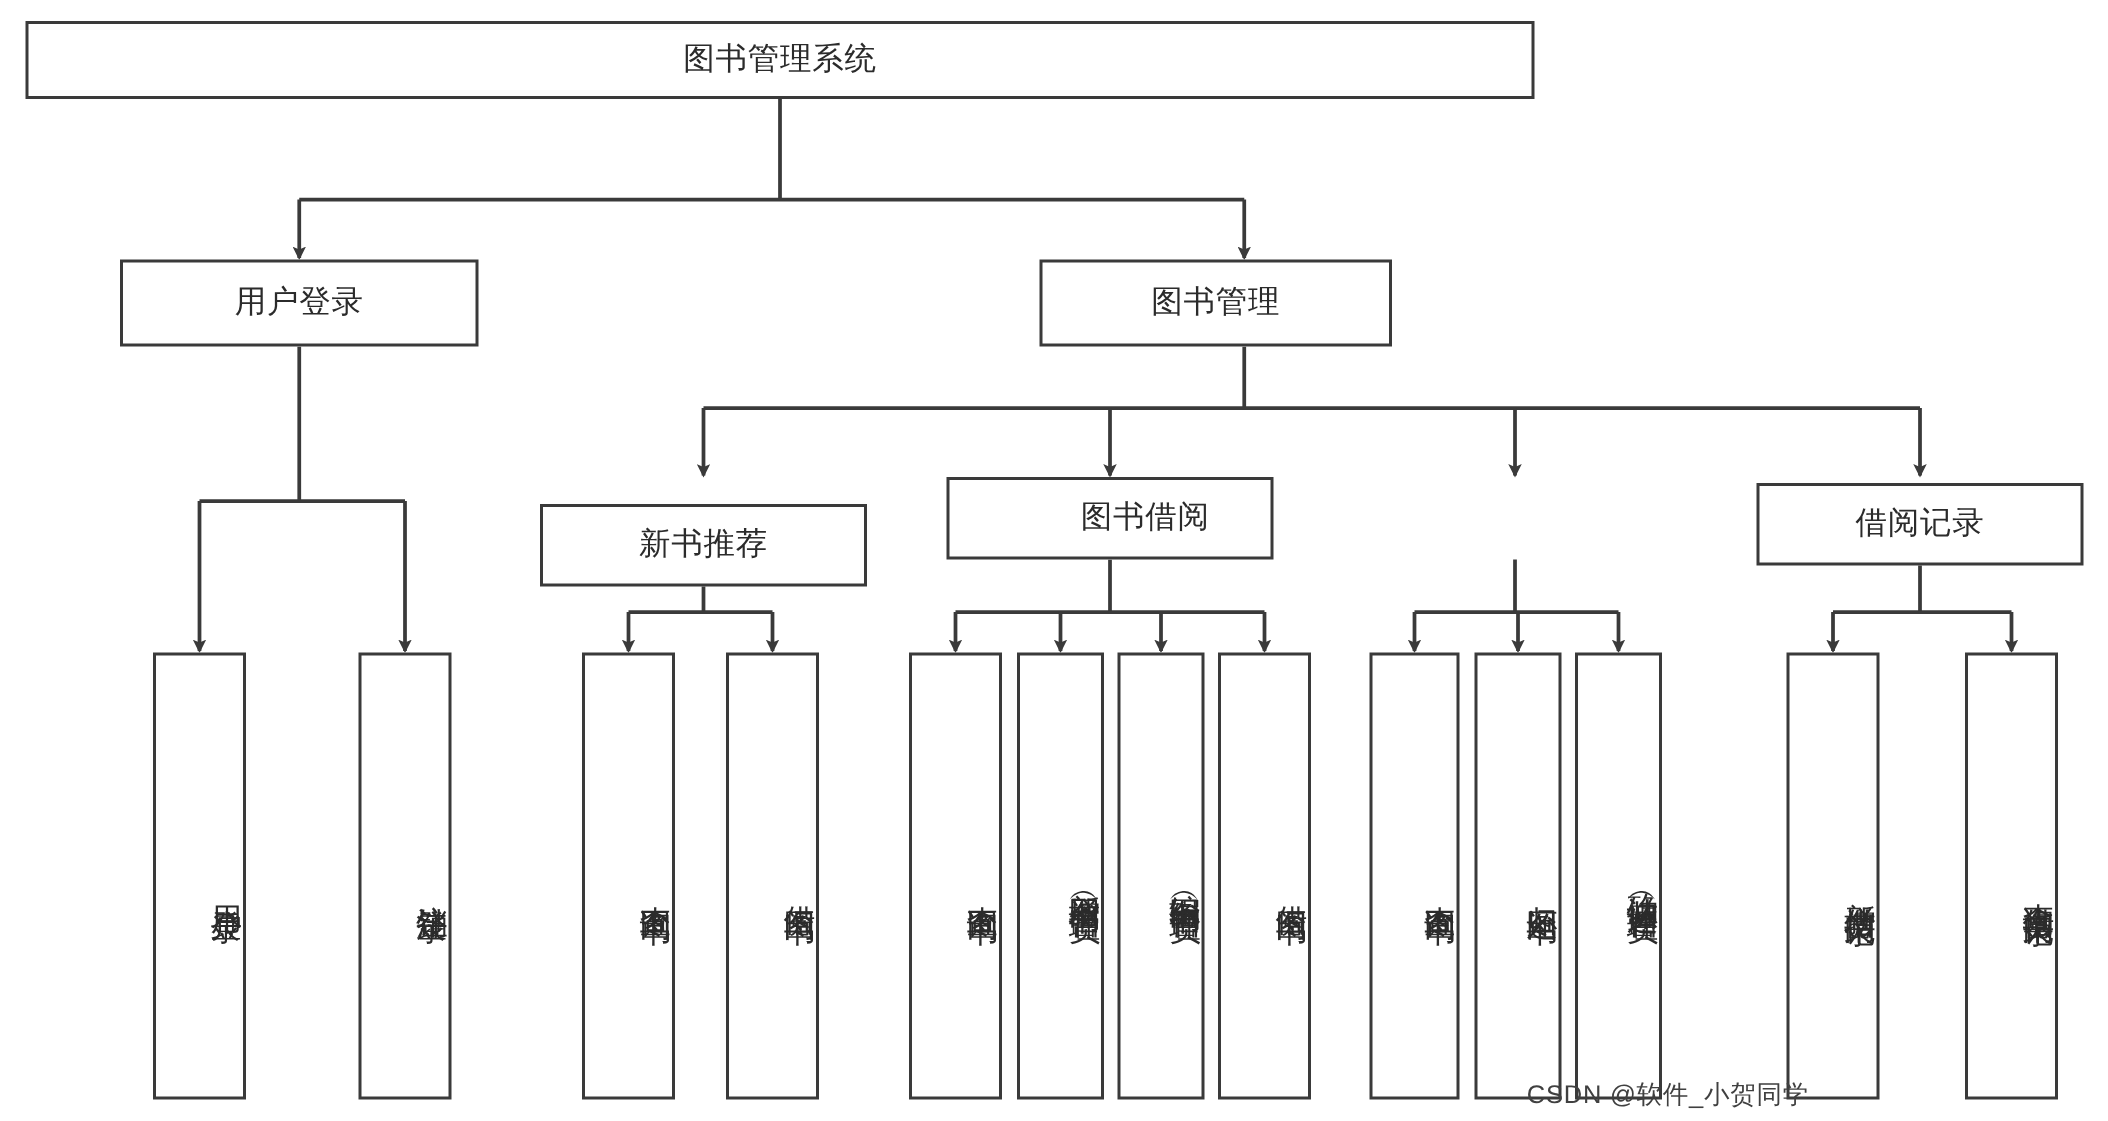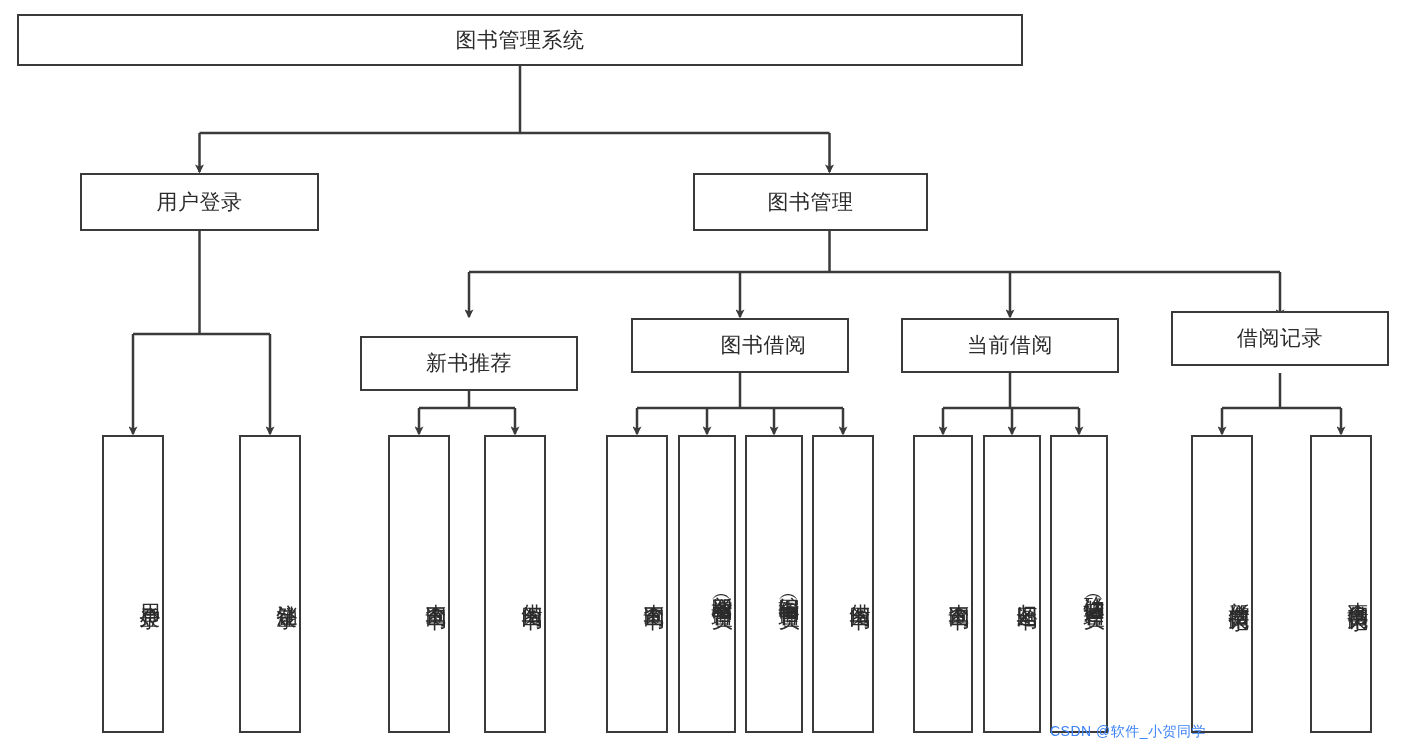--- a/index.html
+++ b/index.html
@@ -58,22 +58,22 @@
     line-height: 1.18;
   }
   .node.vert .node-label {
     writing-mode: vertical-rl;
     text-orientation: upright;
   }
   .watermark {
     position: absolute;
     right: 8px;
     bottom: 6px;
-    font-size: 14px;
-    color: #3b82f6;
+    font-size: 17px;
+    color: #404040;
     letter-spacing: 0.5px;
     white-space: nowrap;
   }
 </style>
 </head>
 <body>
 
 <div id="diagram-root">
 
   <svg class="wires" viewBox="0 0 1405 747" xmlns="http://www.w3.org/2000/svg">
@@ -129,24 +129,21 @@
   <div class="node horiz" style="left: 693px; top: 173px; width: 235px; height: 58px;">
     <span class="node-label">图书管理</span>
   </div>
 
   <div class="node horiz" style="left: 360px; top: 336px; width: 218px; height: 55px;">
     <span class="node-label">新书推荐</span>
   </div>
   <div class="node horiz" style="left: 631px; top: 318px; width: 218px; height: 55px; padding-left: 47px;">
     <span class="node-label">图书借阅</span>
   </div>
-  <div class="node horiz" style="left: 901px; top: 318px; width: 218px; height: 55px;">
-    <span class="node-label">当前借阅</span>
-  </div>
-  <div class="node horiz" style="left: 1171px; top: 311px; width: 218px; height: 55px;">
+  <div class="node horiz" style="left: 1171px; top: 322px; width: 218px; height: 55px;">
     <span class="node-label">借阅记录</span>
   </div>
 
   <div class="node vert" style="left: 102px; top: 435px; width: 62px; height: 298px;">
     <span class="node-label">用户登录</span>
   </div>
   <div class="node vert" style="left: 239px; top: 435px; width: 62px; height: 298px;">
     <span class="node-label">注销登录</span>
   </div>
 

